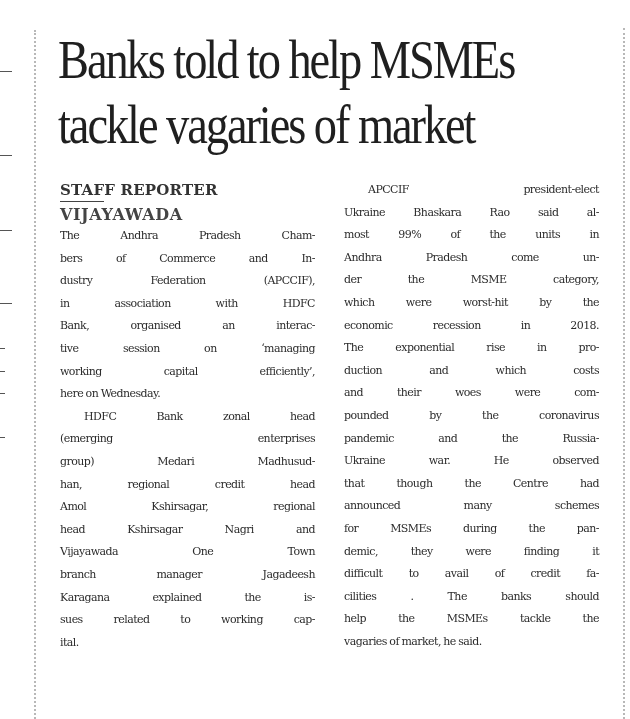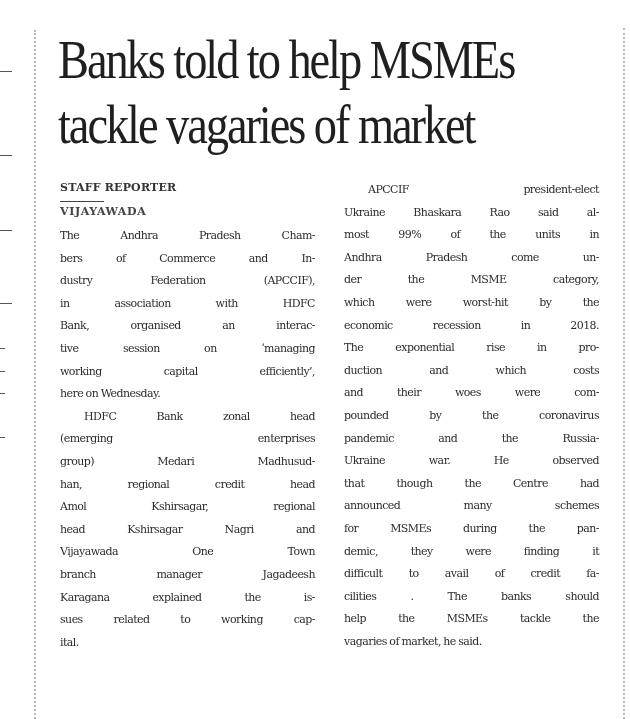--- a/index.html
+++ b/index.html
@@ -45,39 +45,39 @@
       transform: scaleX(0.86);
       transform-origin: left top;
       white-space: nowrap;
     }
     .byline {
       position: absolute;
       left: 60px;
       top: 181px;
       font-family: "DejaVu Serif", serif;
       font-weight: bold;
-      font-size: 11px;
+      font-size: 15px;
       letter-spacing: 0.2px;
       color: #333;
     }
     .byline-rule {
       position: absolute;
       left: 60px;
       top: 201px;
       width: 44px;
       height: 1px;
       background: #444;
     }
     .dateline {
       position: absolute;
       left: 60px;
       top: 205px;
       font-family: "DejaVu Serif", serif;
       font-weight: bold;
-      font-size: 11px;
+      font-size: 16px;
       letter-spacing: 0.6px;
       color: #444;
     }
     .column {
       position: absolute;
       width: 255px;
       font-family: "DejaVu Serif", serif;
       font-size: 11px;
       line-height: 22.6px;
       color: #2c2c2c;

